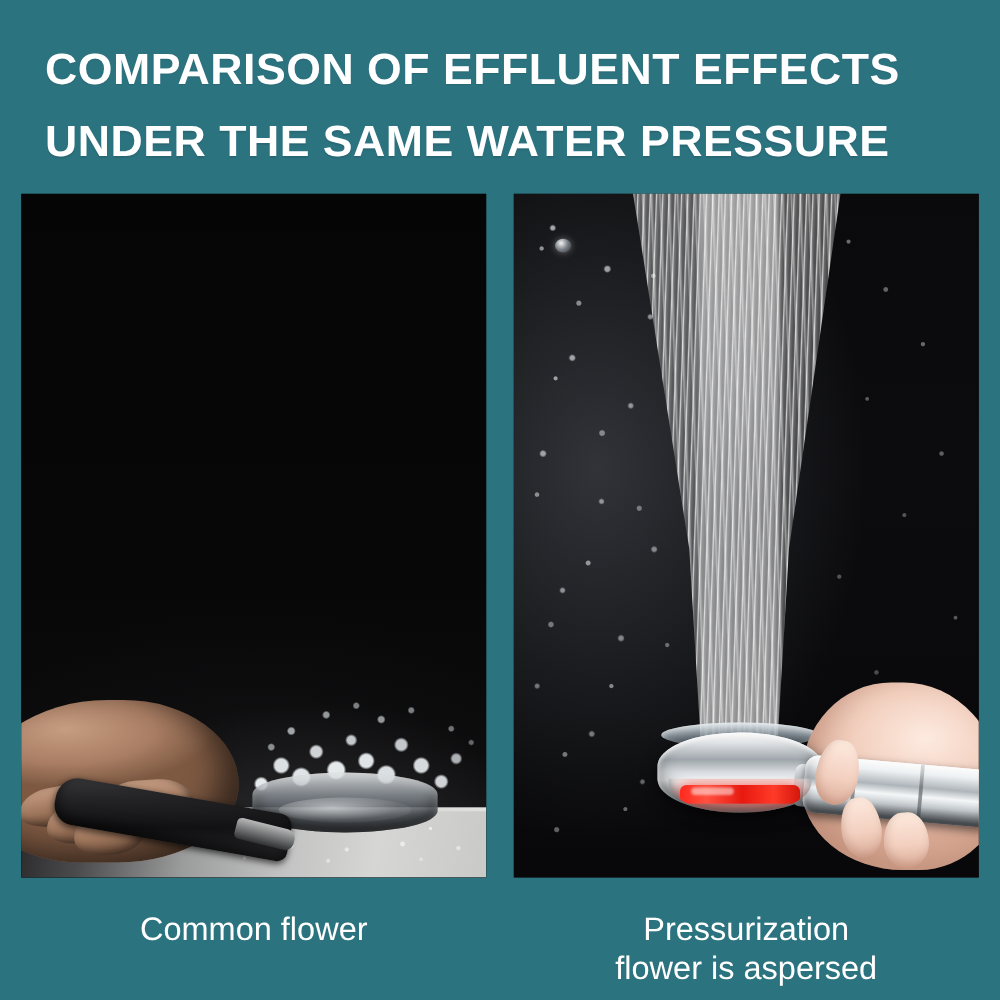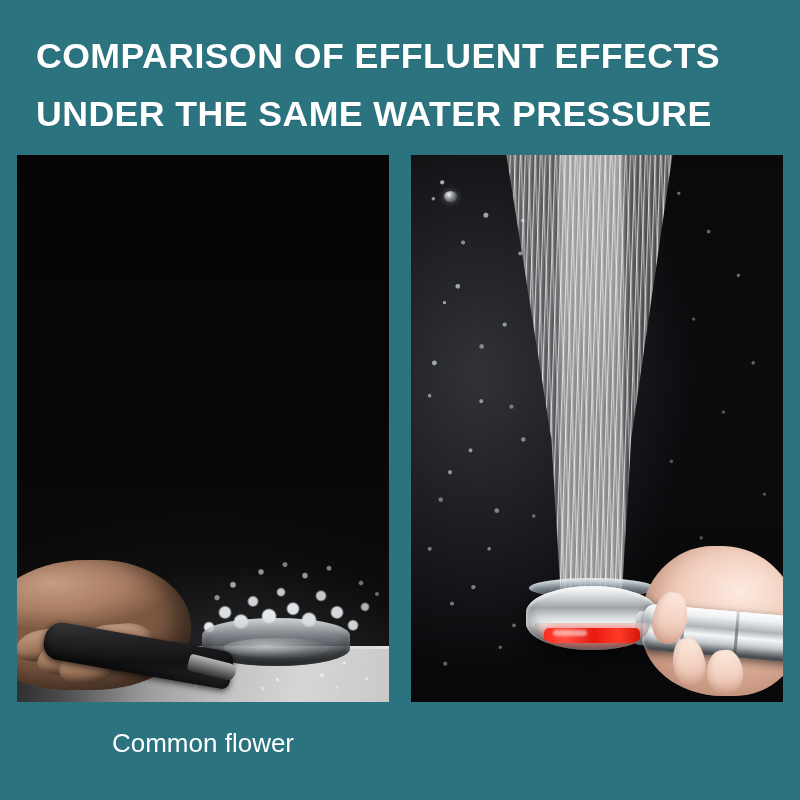--- a/index.html
+++ b/index.html
@@ -537,13 +537,15 @@
     <div class="nail" id="nail-2"></div>
     <div class="nail" id="nail-3"></div>
   </div>
 </div>
 
 <div class="caption" id="caption-left">
   <span class="caption-line">Common flower</span>
 </div>
 
 <div class="caption" id="caption-right">
+  <span class="caption-line">Pressurization</span>
+  <span class="caption-line">flower is aspersed</span>
 </div>
 
 </body></html>

